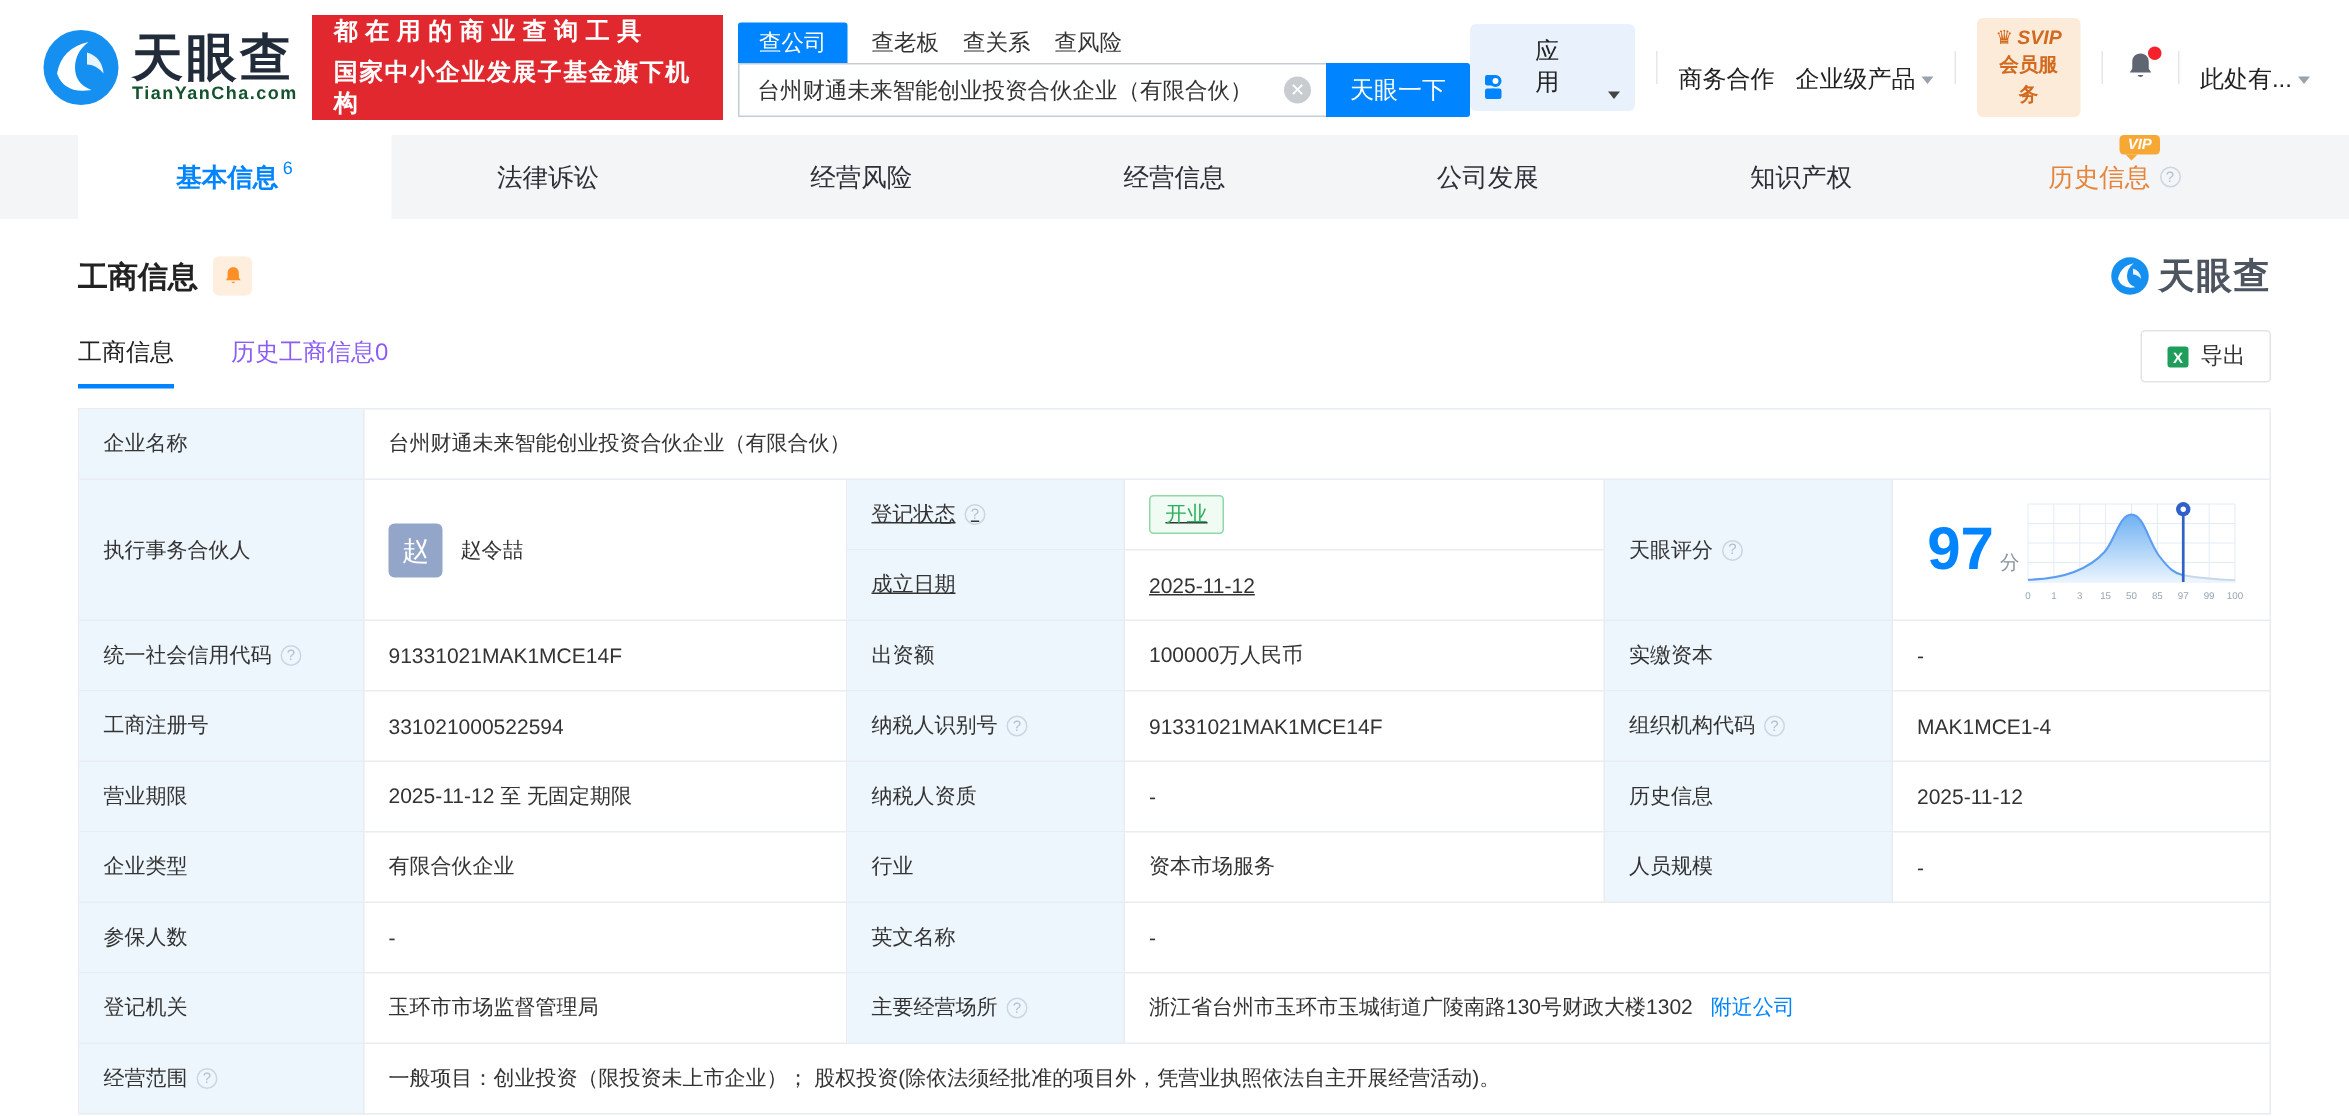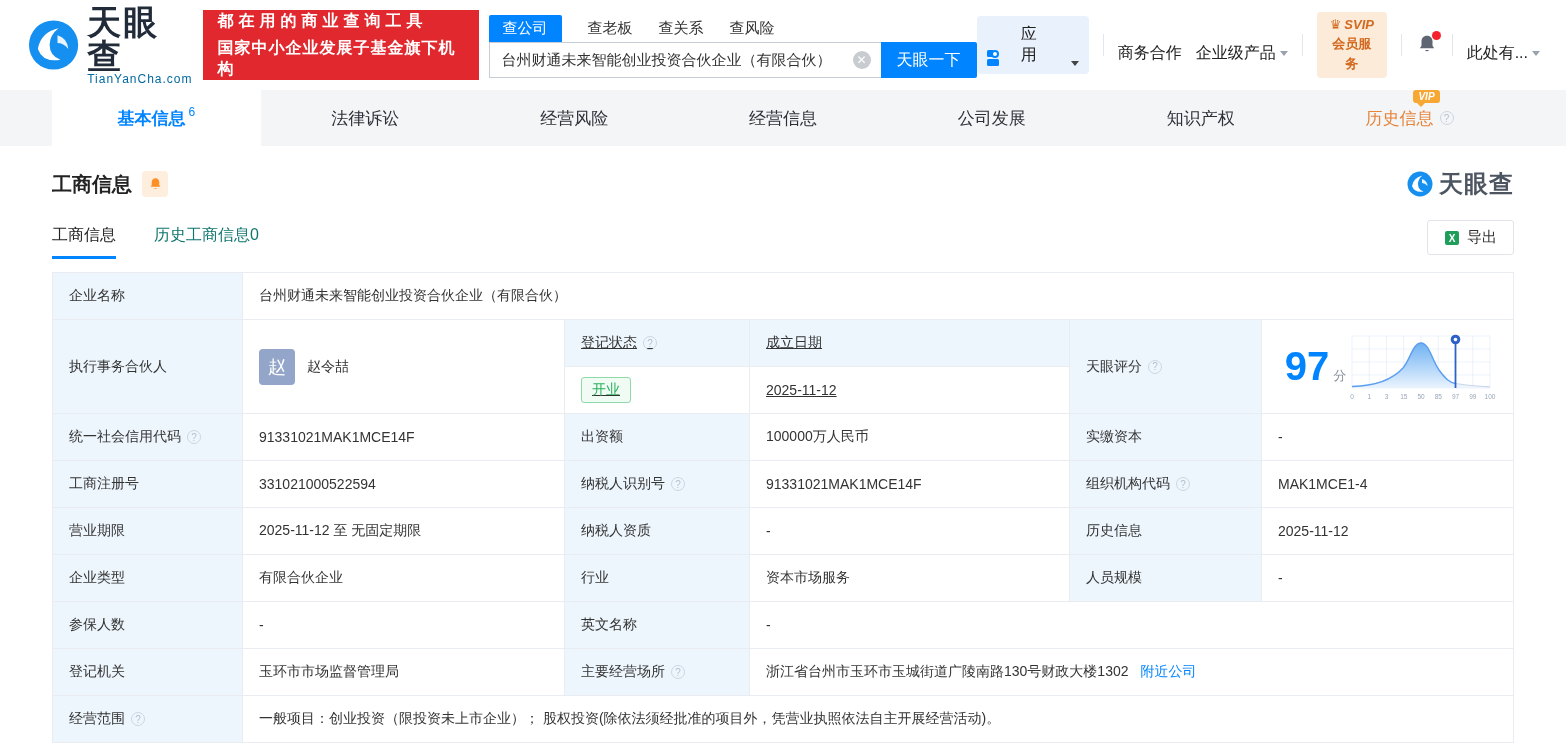--- a/index.html
+++ b/index.html
@@ -4,27 +4,27 @@
 <style>
   * { margin:0; padding:0; box-sizing:border-box; }
   html,body { width:1566px; height:744px; background:#fff; overflow:hidden;
     font-family:"Liberation Sans","DejaVu Sans",sans-serif; color:#333; }
 
   
   .header { height:90px; display:flex; align-items:center; padding:0 26px 0 28px; background:#fff; }
   .logo { display:flex; align-items:center; gap:8px; }
   .logo-text { display:flex; flex-direction:column; line-height:1; }
   .logo-cn { font-size:34px; font-weight:bold; color:#222b3a; letter-spacing:2px; }
-  .logo-en { font-size:12px; font-weight:normal; color:#0369a1; letter-spacing:1px; margin-top:0; }
+  .logo-en { font-size:12px; font-weight:bold; color:#14532d; letter-spacing:1px; margin-top:0; }
   .banner { background:#e0282e; color:#fff; margin-left:10px; padding:10px 14px; height:70px;
     display:flex; flex-direction:column; justify-content:center; }
   .banner .l1 { font-size:16px; letter-spacing:5px; font-weight:bold; }
   .banner .l2 { font-size:16px; letter-spacing:1px; font-weight:bold; margin-top:6px; }
   .search-block { margin-left:10px; }
-  .search-tabs { display:flex; align-items:flex-end; gap:26px; height:30px; }
+  .search-tabs { display:flex; align-items:flex-end; gap:16px; height:30px; }
   .search-tab { font-size:15px; color:#333; padding:4px 0; cursor:pointer; }
   .search-tab.active { background:#0084ff; color:#fff; padding:4px 14px; border-radius:2px 2px 0 0; }
   .search-row { display:flex; }
   .search-input-wrap { position:relative; }
   .search-input { width:392px; height:36px; border:1px solid #c6cdd4; border-right:none; padding:0 36px 0 12px;
     font-size:15px; color:#333; outline:none; font-family:inherit; }
   .clear-btn { position:absolute; right:10px; top:9px; width:18px; height:18px; border-radius:50%;
     background:#c8ccd1; color:#fff; font-size:12px; display:flex; align-items:center; justify-content:center; cursor:pointer; }
   .search-btn { width:96px; height:36px; background:#0084ff; color:#fff; border:none; font-size:16px;
     cursor:pointer; font-family:inherit; border-radius:0 2px 2px 0; }
@@ -67,21 +67,21 @@
   .section-head { margin-top:22px; display:flex; align-items:center; }
   .section-title { font-size:20px; font-weight:bold; color:#222; }
   .bell-badge { width:26px; height:26px; background:#fdeedd; border-radius:4px; margin-left:10px;
     display:flex; align-items:center; justify-content:center; cursor:pointer; }
   .watermark { margin-left:auto; display:flex; align-items:center; gap:6px; }
   .watermark-text { font-size:24px; font-weight:bold; color:#4d5560; letter-spacing:1px; }
   .subtab-row { margin-top:20px; display:flex; align-items:flex-end; }
   .subtabs { display:flex; gap:38px; }
   .subtab { font-size:16px; padding-bottom:10px; cursor:pointer; }
   .subtab.active { color:#222; border-bottom:3px solid #0084ff; }
-  .subtab.muted { color:#0f766e;text-align:center; }
+  .subtab.muted { color:#8b5cf6;text-align:center; }
   .export-btn { margin-left:auto; display:flex; align-items:center; gap:7px; border:1px solid #e1e4e8; border-radius:3px;
     background:#fff; padding:7px 16px; font-size:15px; color:#333; cursor:pointer; font-family:inherit; margin-bottom:4px; }
 
   
   .biz-table { margin-top:13px; border-top:1px solid #e9ecf1; border-left:1px solid #e9ecf1; font-size:14px; }
   .tr { display:grid; grid-template-columns:190px 322px 185px 320px 192px 1fr; }
   .td { border-right:1px solid #e9ecf1; border-bottom:1px solid #e9ecf1; display:flex; align-items:center;
     padding:0 16px; min-height:47px; }
   .td.label { background:#eef6fd; color:#333; }
   .span5 { grid-column:2 / 7; }
@@ -253,26 +253,26 @@
         </div>
       <div class="td partner">
         <span class="avatar">赵</span>
         <span>赵令喆</span>
       </div>
       <div class="subgrid">
         <div class="td label">
           <span>登记状态</span>
             <span class="help">?</span>
         </div>
+        <div class="td">
+          <span class="badge-open">开业</span>
+        </div>
         <div class="td label">
             <span>成立日期</span>
           </div>
-        <div class="td">
-          <span class="badge-open">开业</span>
-        </div>
         <div class="td">
             <span>2025-11-12</span>
           </div>
       </div>
       <div class="td label">
         <span>天眼评分</span>
           <span class="help">?</span>
       </div>
       <div class="td score-cell">
         <span class="score-num">

